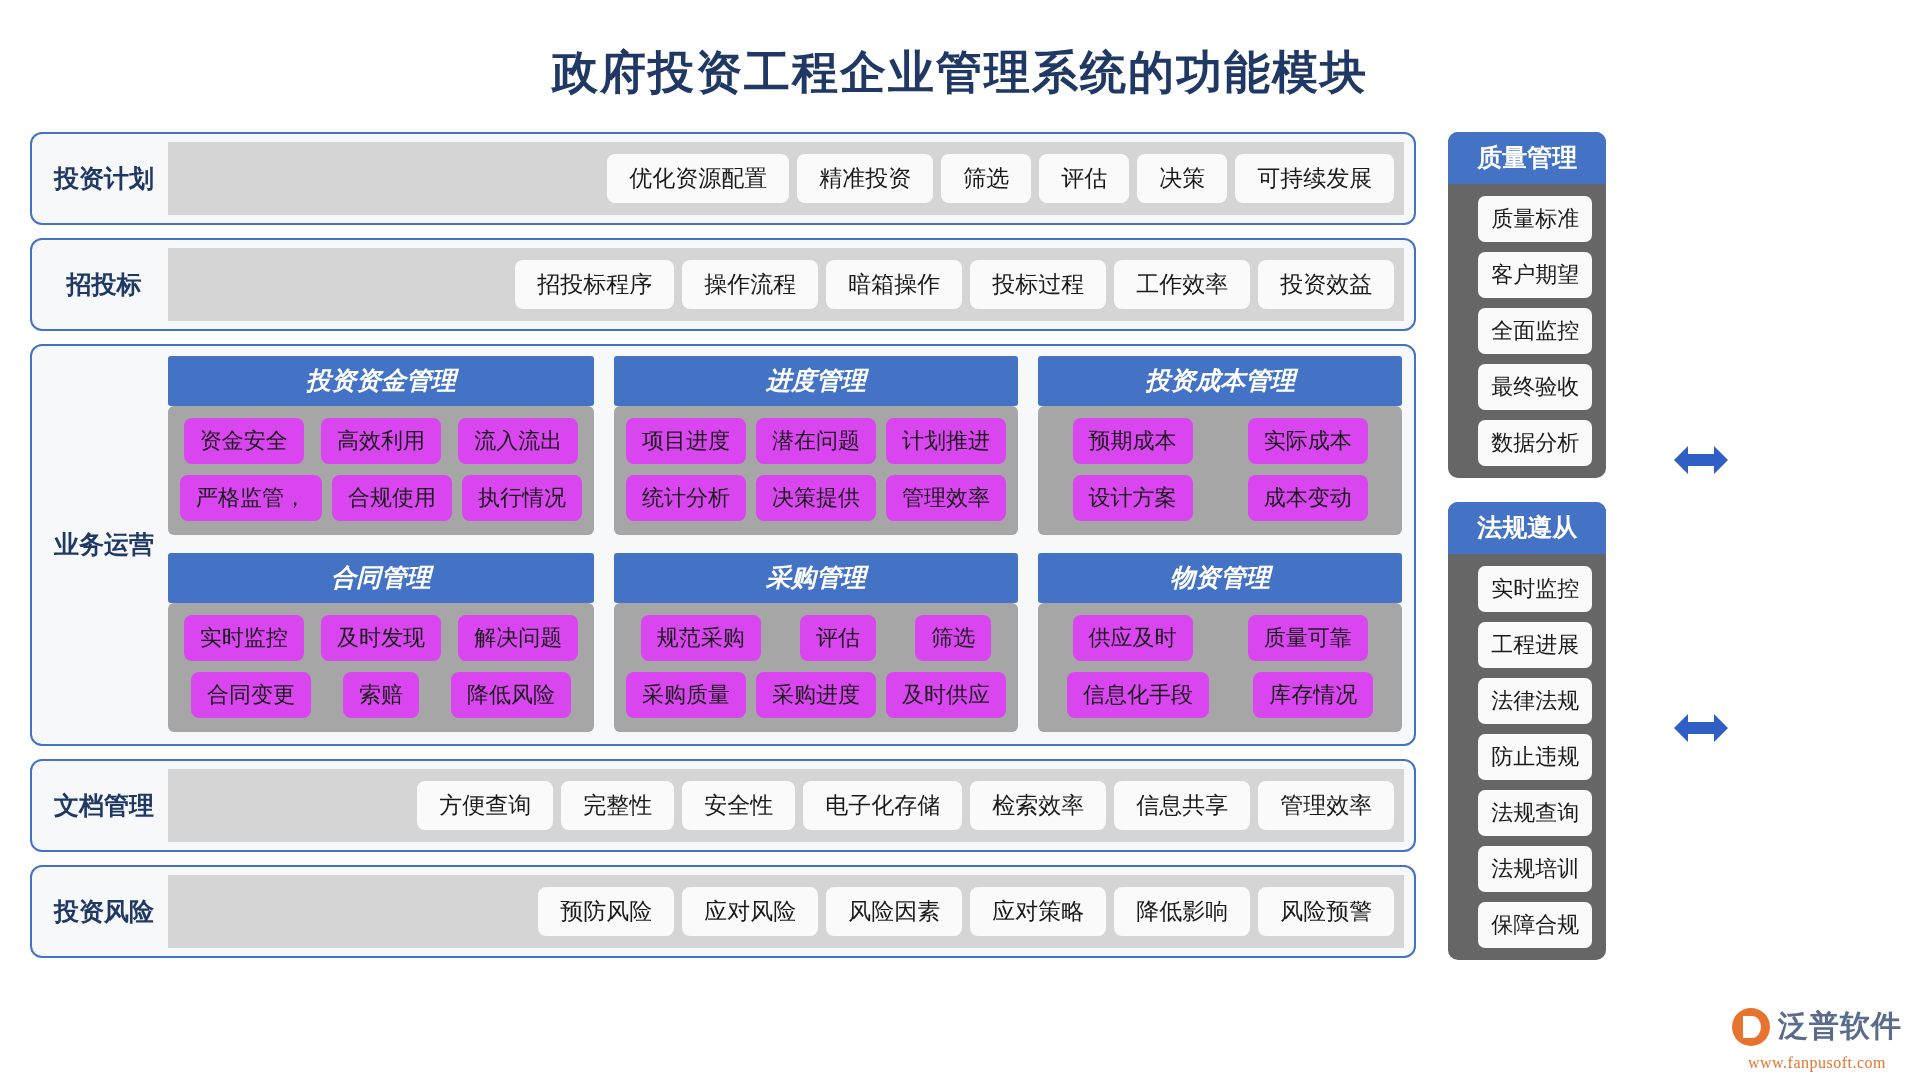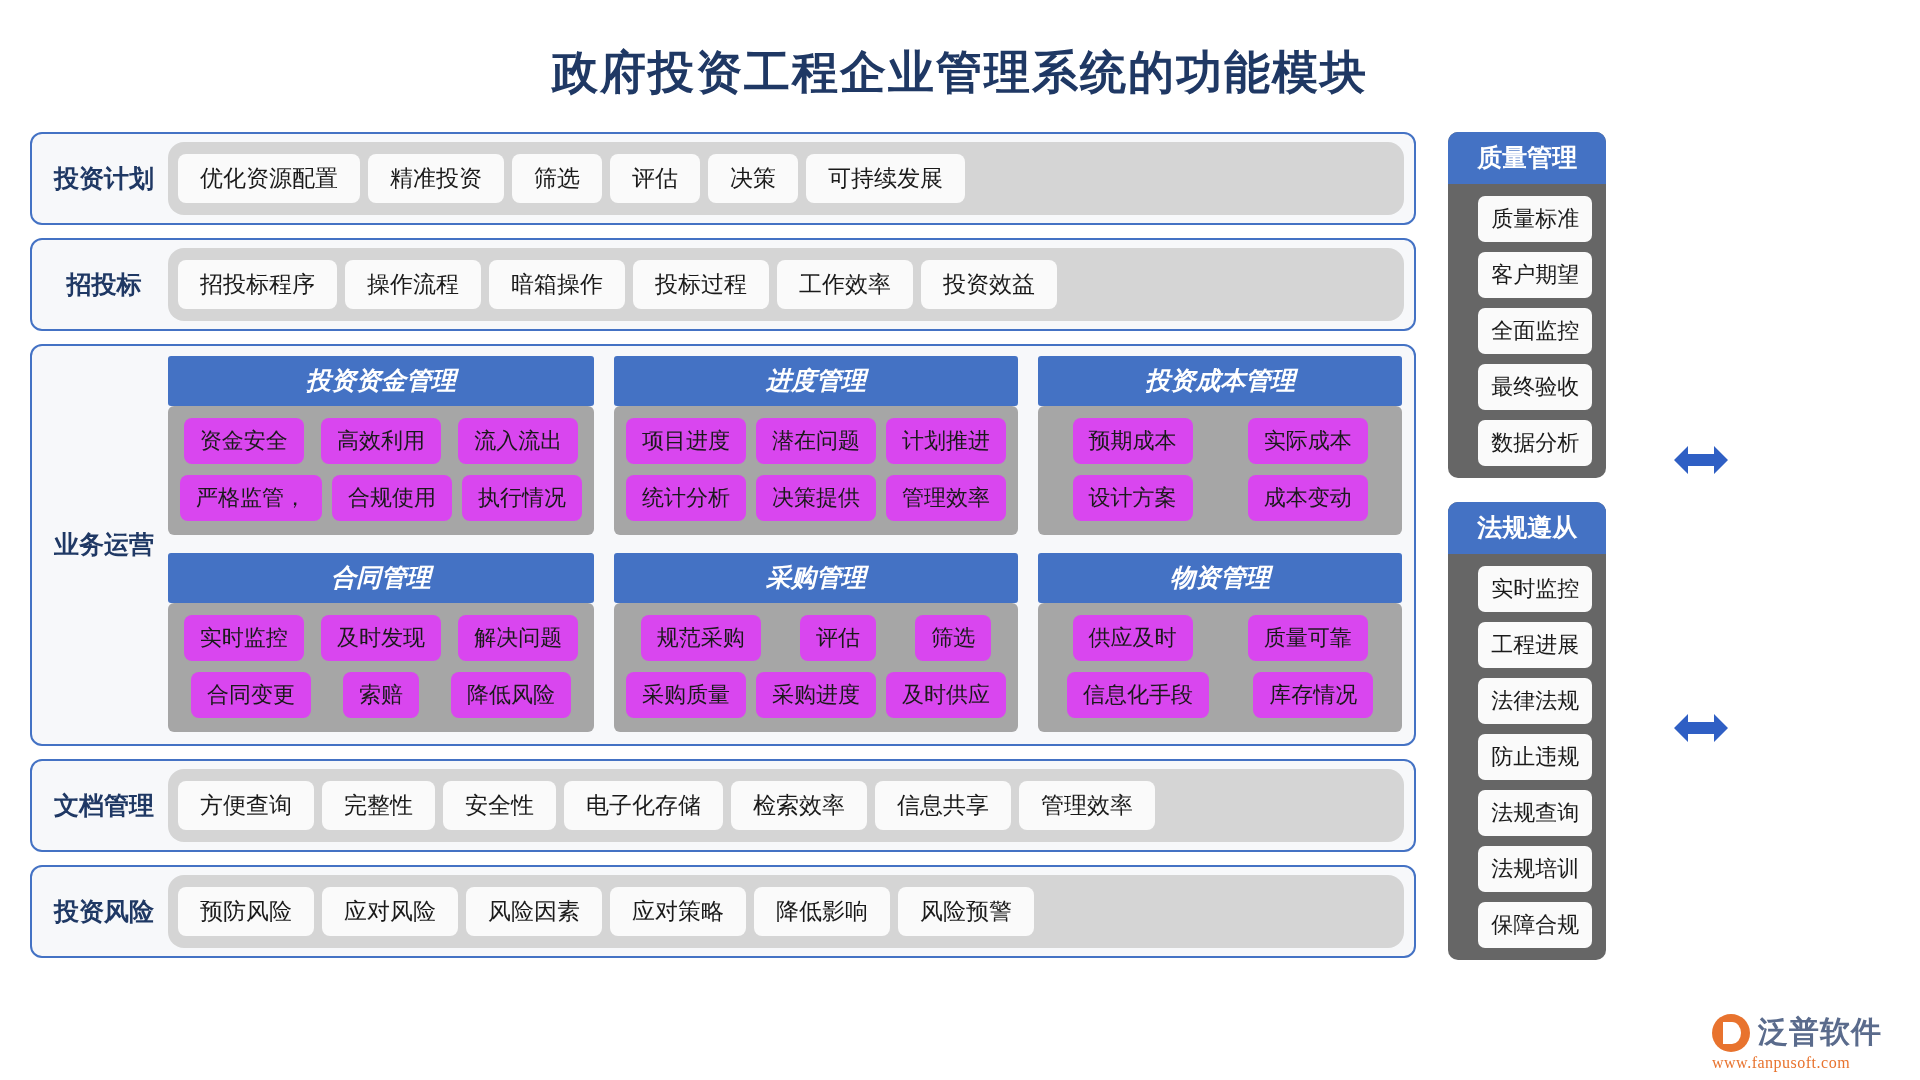--- a/index.html
+++ b/index.html
@@ -55,24 +55,24 @@
     align-items: center;
     justify-content: center;
     color: #1F3864;
     font-size: 25px;
     font-weight: bold;
     padding: 0 8px;
   }
   .band-items {
     flex: 1 1 auto;
     background: #D5D5D5;
-    border-radius: 16px;
+    border-radius: 0;
     display: flex;
     align-items: center;
-    justify-content: flex-start;
+    justify-content: flex-end;
     padding: 12px 10px;
     gap: 8px;
   }
   .chip {
     background: #FAFAFA;
     border-radius: 8px;
     color: #1a1a1a;
     font-size: 23px;
     padding: 9px 22px;
     white-space: nowrap;
@@ -188,24 +188,24 @@
     position: absolute;
     width: 58px; height: 40px;
   }
   .arrow svg { width: 100%; height: 100%; display: block; }
   #arrow-top { left: 1672px; top: 440px; }
   #arrow-bottom { left: 1672px; top: 708px; }
 
   
   .logo {
     position: absolute;
-    right: 38px; bottom: 8px;
-    display: flex;
-    flex-direction: column;
-    align-items: flex-start;
+    right: 18px; bottom: 8px;
+    display: flex;
+    flex-direction: column;
+    align-items: center;
   }
   .logo-row { display: flex; align-items: center; gap: 8px; }
   .logo-mark {
     width: 38px; height: 38px;
     border-radius: 50%;
     background: #E8732E;
     position: relative;
   }
   .logo-mark::after {
     content: "";
@@ -219,21 +219,21 @@
     color: #5A6B8C;
     font-size: 30px;
     font-weight: bold;
     letter-spacing: 1px;
   }
   .logo-url {
     color: #E8732E;
     font-size: 16px;
     font-family: "Liberation Serif", serif;
     letter-spacing: 0.5px;
-    margin-top: 1px;
+    margin-top: 7px;
   }
 </style>
 </head>
 <body>
 
 <div class="page">
 
   <div class="title">政府投资工程企业管理系统的功能模块</div>
 
   <div class="body-area">

